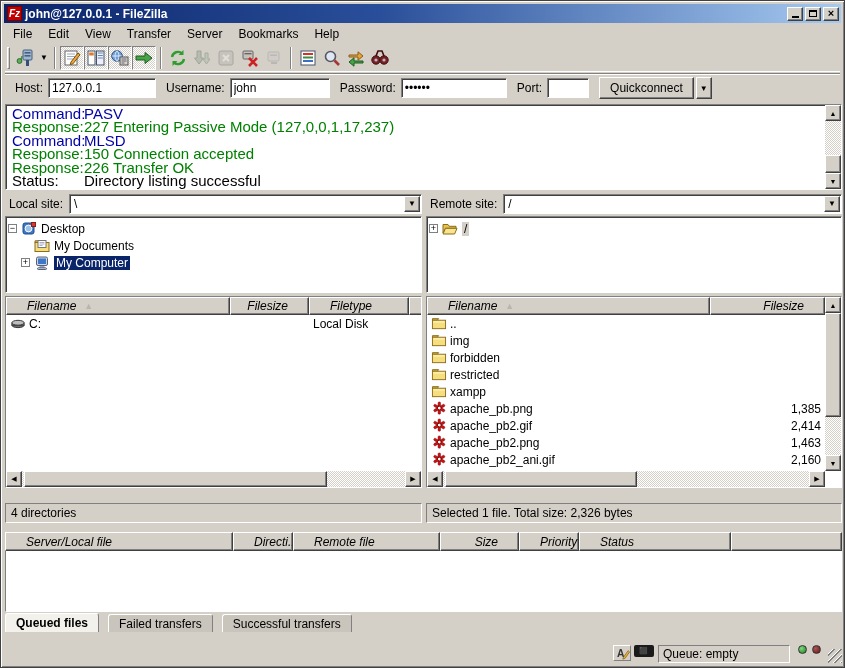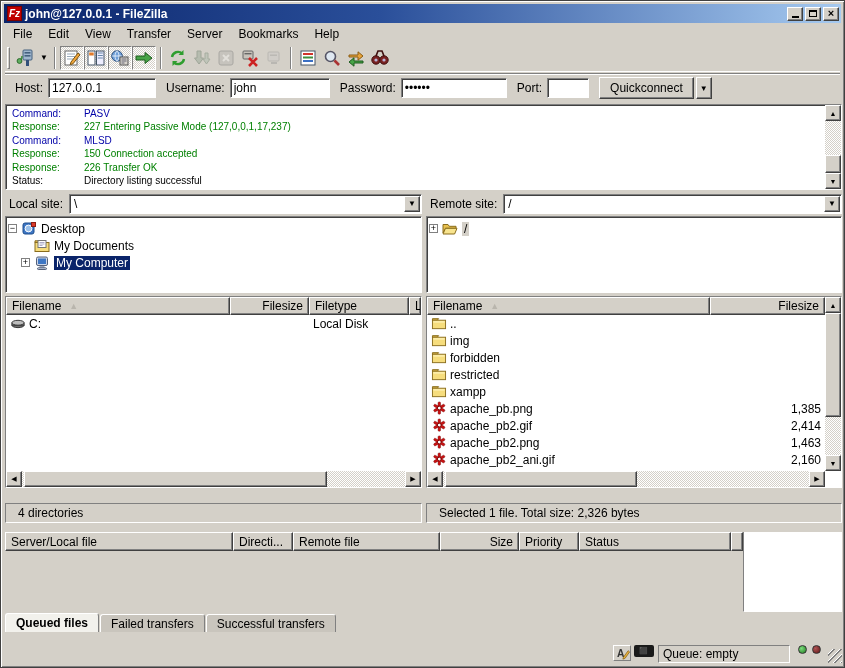--- a/index.html
+++ b/index.html
@@ -32,21 +32,21 @@
   .tbdrop{width:12px;height:24px;display:flex;align-items:center;justify-content:center;font-size:8px;color:#000;background:transparent;border:none;padding:0;}
   .dim{opacity:.45;filter:grayscale(60%);}
   
   .qcbar{position:absolute;left:4px;top:72px;right:4px;height:29px;display:flex;align-items:center;font-size:12px;border-top:1px solid #808080;box-shadow:0 1px 0 #fff inset;}
   .qcbar label{margin:0 5px 0 10px;}
   .qcinput{height:20px;font-size:12px;padding:1px 3px;background:#fff;border:1px solid;border-color:#808080 #fff #fff #808080;box-shadow:inset 1px 1px 0 #404040;outline:none;}
   .qcbtn{height:22px;font-size:12px;padding:0 10px;margin-left:10px;}
   .qcdrop{width:16px;height:22px;font-size:8px;margin-left:2px;display:flex;align-items:center;justify-content:center;padding:0;}
   
   .log{position:absolute;left:4px;top:103px;width:837px;height:86px;background:#fff;border:1px solid;border-color:#808080 #fff #fff #808080;box-shadow:inset 1px 1px 0 #404040;display:flex;}
-  .logbody{flex:1;padding:2px 0 0 6px;font-size:10px;line-height:13.4px;overflow:hidden;}
+  .logbody{flex:1;padding:2px 0 0 6px;font-size:15px;line-height:13.4px;overflow:hidden;}
   .logrow{display:flex;white-space:nowrap;}
   .logtype{width:72px;flex:none;}
   .c-cmd{color:#0000a8;} .c-resp{color:#008000;} .c-status{color:#000;}
   
   .vscroll{width:16px;flex:none;display:flex;flex-direction:column;background:repeating-conic-gradient(#fff 0% 25%,#d4d0c8 0% 50%) 0 0/2px 2px;}
   .sbtn{width:16px;height:16px;flex:none;font-size:7px;color:#000;display:flex;align-items:center;justify-content:center;padding:0;}
   .vthumb{width:16px;flex:none;}
   .hscroll{height:16px;display:flex;background:repeating-conic-gradient(#fff 0% 25%,#d4d0c8 0% 50%) 0 0/2px 2px;}
   .hthumb{height:16px;flex:none;}
   .strut{flex:none;}
@@ -63,37 +63,37 @@
   .treerow{display:flex;align-items:center;height:17px;font-size:12px;white-space:nowrap;}
   .expander{width:9px;height:9px;flex:none;background:#fff;border:1px solid #808080;color:#000;font-size:9px;line-height:7px;text-align:center;margin-right:4px;}
   .expspace{width:13px;flex:none;}
   .ti{width:16px;height:16px;flex:none;margin-right:4px;}
   .tsel{background:#0a246a;color:#fff;padding:0 2px;}
   .gsel{background:#d4d0c8;padding:0 2px;}
   .listwrap{margin-top:3px;flex:1;background:#fff;border:1px solid;border-color:#808080 #fff #fff #808080;box-shadow:inset 1px 1px 0 #404040;display:flex;flex-direction:column;overflow:hidden;}
   .listmain{flex:1;display:flex;min-height:0;}
   .listcol{flex:1;display:flex;flex-direction:column;min-width:0;}
   .lheader{height:18px;display:flex;flex:none;font-size:12px;}
-  .hcell{display:flex;align-items:center;padding:0 5px;overflow:hidden;white-space:nowrap;flex:none;}
+  .hcell{display:flex;align-items:center;padding:0 20px;overflow:hidden;white-space:nowrap;flex:none;font-style:italic;}
   .hcell.rt{justify-content:flex-end;}
   .sortmark{color:#b9b5ad;font-size:9px;margin-left:8px;}
   .lbody{flex:1;background:#fff;overflow:hidden;font-size:12px;}
   .frow{display:flex;align-items:center;height:17px;white-space:nowrap;}
   .frow.sel{background:#d6d2ca;}
   .fcell{padding:0 4px;overflow:hidden;flex:none;display:flex;align-items:center;}
   .fcell.rt{justify-content:flex-end;}
   .fi{width:16px;height:15px;flex:none;margin-right:3px;}
-  .statusline{margin-top:15px;height:20px;flex:none;border:1px solid;border-color:#808080 #fff #fff #808080;display:flex;align-items:center;padding-left:12px;font-size:12px;background:#d4d0c8;}
-  
-  .queue{position:absolute;left:4px;top:531px;width:837px;height:80px;display:flex;flex-direction:row;}
+  .statusline{margin-top:15px;height:20px;flex:none;border:1px solid;border-color:#808080 #fff #fff #808080;display:flex;align-items:center;padding-left:5px;font-size:12px;background:#d4d0c8;}
+  
+  .queue{position:absolute;left:4px;top:531px;width:837px;height:80px;display:flex;flex-direction:column;}
   .qheader{height:19px;display:flex;flex:none;font-size:12px;}
   .qbody{flex:1;background:#fff;border:1px solid;border-color:#808080 #fff #fff #808080;border-top:none;}
   .tabs{position:absolute;left:4px;top:612px;width:837px;height:19px;display:flex;align-items:flex-end;}
   .tab{height:18px;display:flex;align-items:center;padding:0 10px;font-size:12px;background:#c9c5bd;
-    border:1px solid;border-color:#fff #808080 #808080 #fff;border-bottom:none;border-radius:3px 3px 0 0;margin-right:1px;}
+    border:1px solid;border-color:#fff #808080 #808080 #fff;border-bottom:none;border-radius:3px 3px 0 0;margin-right:9px;}
   .tab.active{height:19px;background:#f2f1ec;font-weight:bold;}
   
   .statusbar{position:absolute;left:4px;top:644px;width:837px;height:20px;display:flex;align-items:flex-start;justify-content:flex-end;}
   .sico{width:18px;height:16px;margin-right:3px;display:flex;align-items:center;justify-content:center;border:1px solid;border-color:#fff #808080 #808080 #fff;background:#d4d0c8;font-size:9px;}
   .badge{width:20px;height:12px;background:#1a1a1a;border-radius:2px;color:#fff;font-size:7px;display:flex;align-items:center;justify-content:center;margin-right:4px;letter-spacing:.5px;}
   .queuebox{width:132px;height:18px;border:1px solid;border-color:#808080 #fff #fff #808080;background:#d4d0c8;display:flex;align-items:center;padding-left:4px;font-size:12px;margin-right:8px;}
   .led{width:9px;height:9px;border-radius:50%;margin-right:5px;border:1px solid #333;}
   .led.g{background:radial-gradient(circle at 35% 35%,#7ddc7d,#1f7a1f);}
   .led.r{background:radial-gradient(circle at 35% 35%,#b05555,#5e1515);}
   .grip{width:14px;height:14px;margin:4px 0 0 2px;background:

